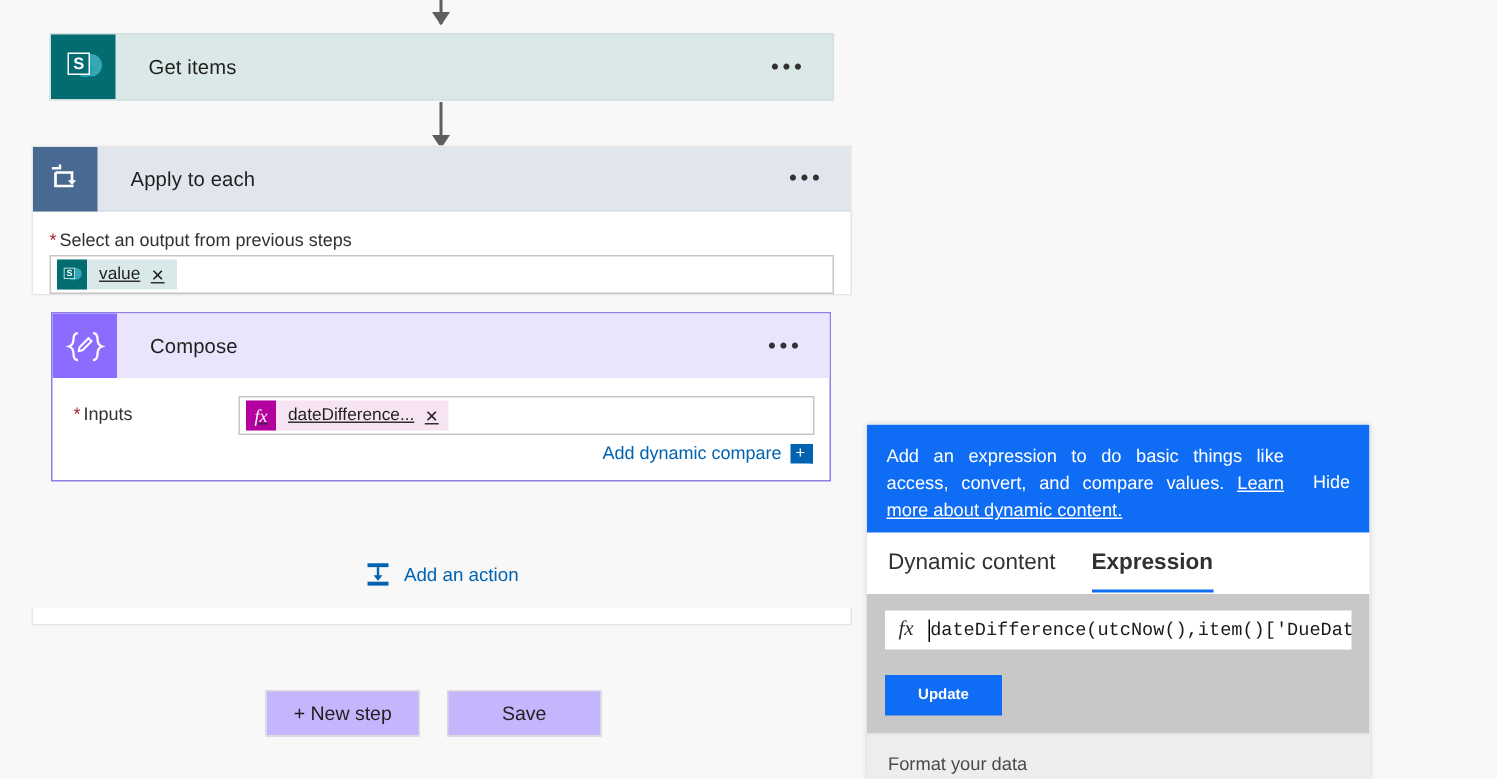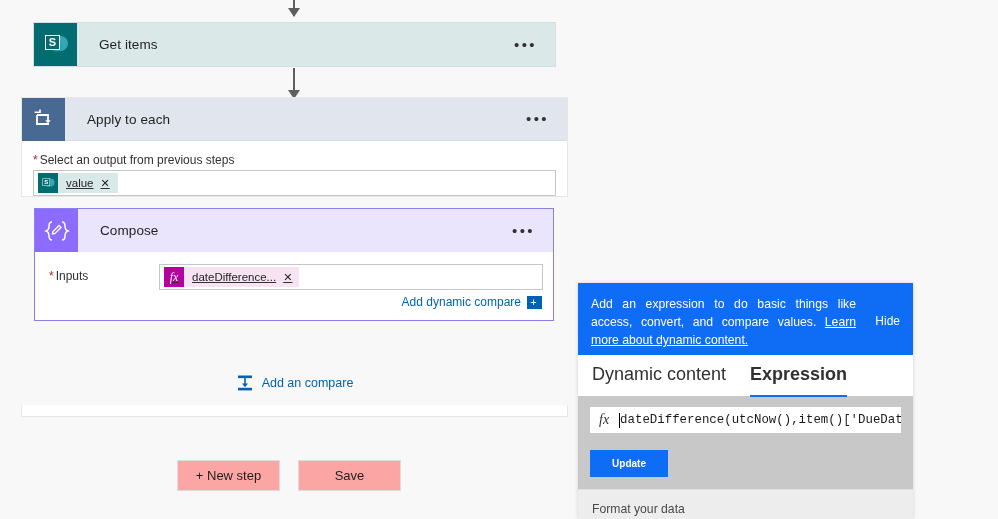--- a/index.html
+++ b/index.html
@@ -266,21 +266,21 @@
     width: 578px;
     height: 82px;
     background: #f8f8f8;
     display: flex;
     align-items: flex-start;
     justify-content: center;
     padding-top: 23px;
     box-sizing: border-box;
   }
   .flow-btn {
-    background: #fca5a5;
+    background: #c4b5fd;
     border: 1px solid #dcdcdc;
     height: 31px;
     min-width: 103px;
     font-family: "Liberation Sans", sans-serif;
     font-size: 13px;
     color: #201f1e;
     cursor: pointer;
     padding: 0 14px;
   }
   #btn-new-step { margin-right: 18px; }
@@ -322,21 +322,21 @@
   }
   #panel-tabs {
     display: flex;
     align-items: center;
     height: 40px;
     padding: 0 14px;
     border-bottom: 1px solid #fff;
     background: #fff;
   }
   .panel-tab {
-    font-size: 18px;
+    font-size: 15px;
     color: #323130;
     padding: 11px 0 10px 0;
     margin-right: 24px;
     cursor: pointer;
     border-bottom: 2px solid transparent;
   }
   .panel-tab.active {
     font-weight: bold;
     border-bottom-color: #0f6cf5;
   }
@@ -499,21 +499,21 @@
 
   <div id="add-action-row">
     <span>
       <svg class="add-action-icon" viewBox="0 0 18 18">
         <rect x="2" y="1.5" width="14" height="2.6" fill="#0063b1"></rect>
         <rect x="8.2" y="4.1" width="1.6" height="7.5" fill="#0063b1"></rect>
         <path d="M6 9.5 L9 13.2 L12 9.5 Z" fill="#0063b1"></path>
         <rect x="2" y="13.8" width="14" height="2.6" fill="#0063b1"></rect>
       </svg>
     </span>
-    <span id="add-action-link">Add an compare</span>
+    <span id="add-action-link">Add an action</span>
   </div>
   <div id="apply-bottom-fill"></div>
 
   <div id="bottom-bar">
     <button class="flow-btn" id="btn-new-step">+ New step</button>
     <button class="flow-btn" id="btn-save">Save</button>
   </div>
 
 </div>
 

